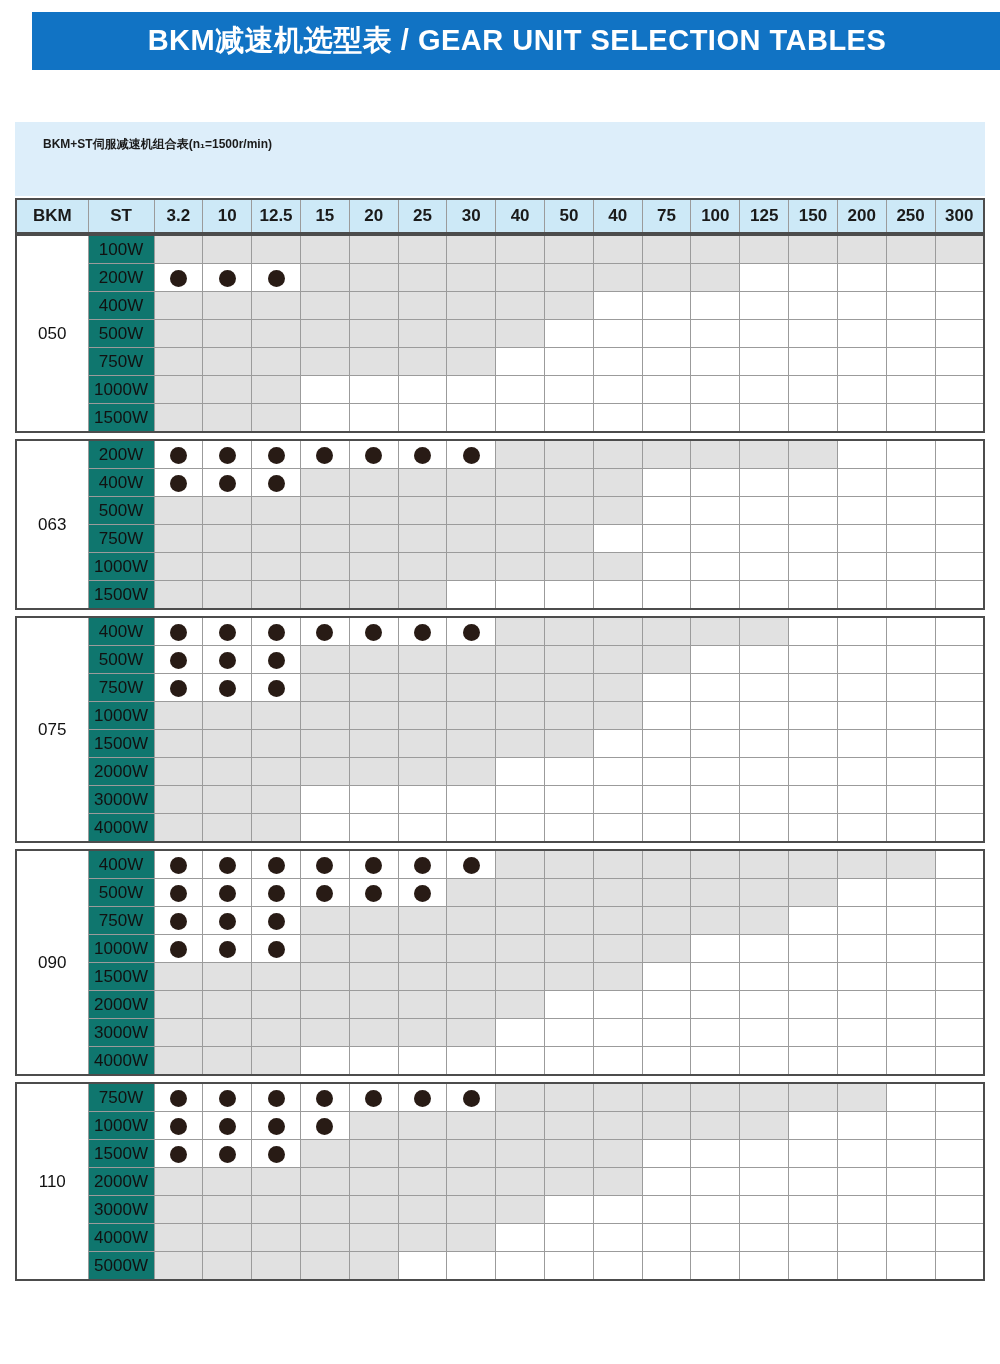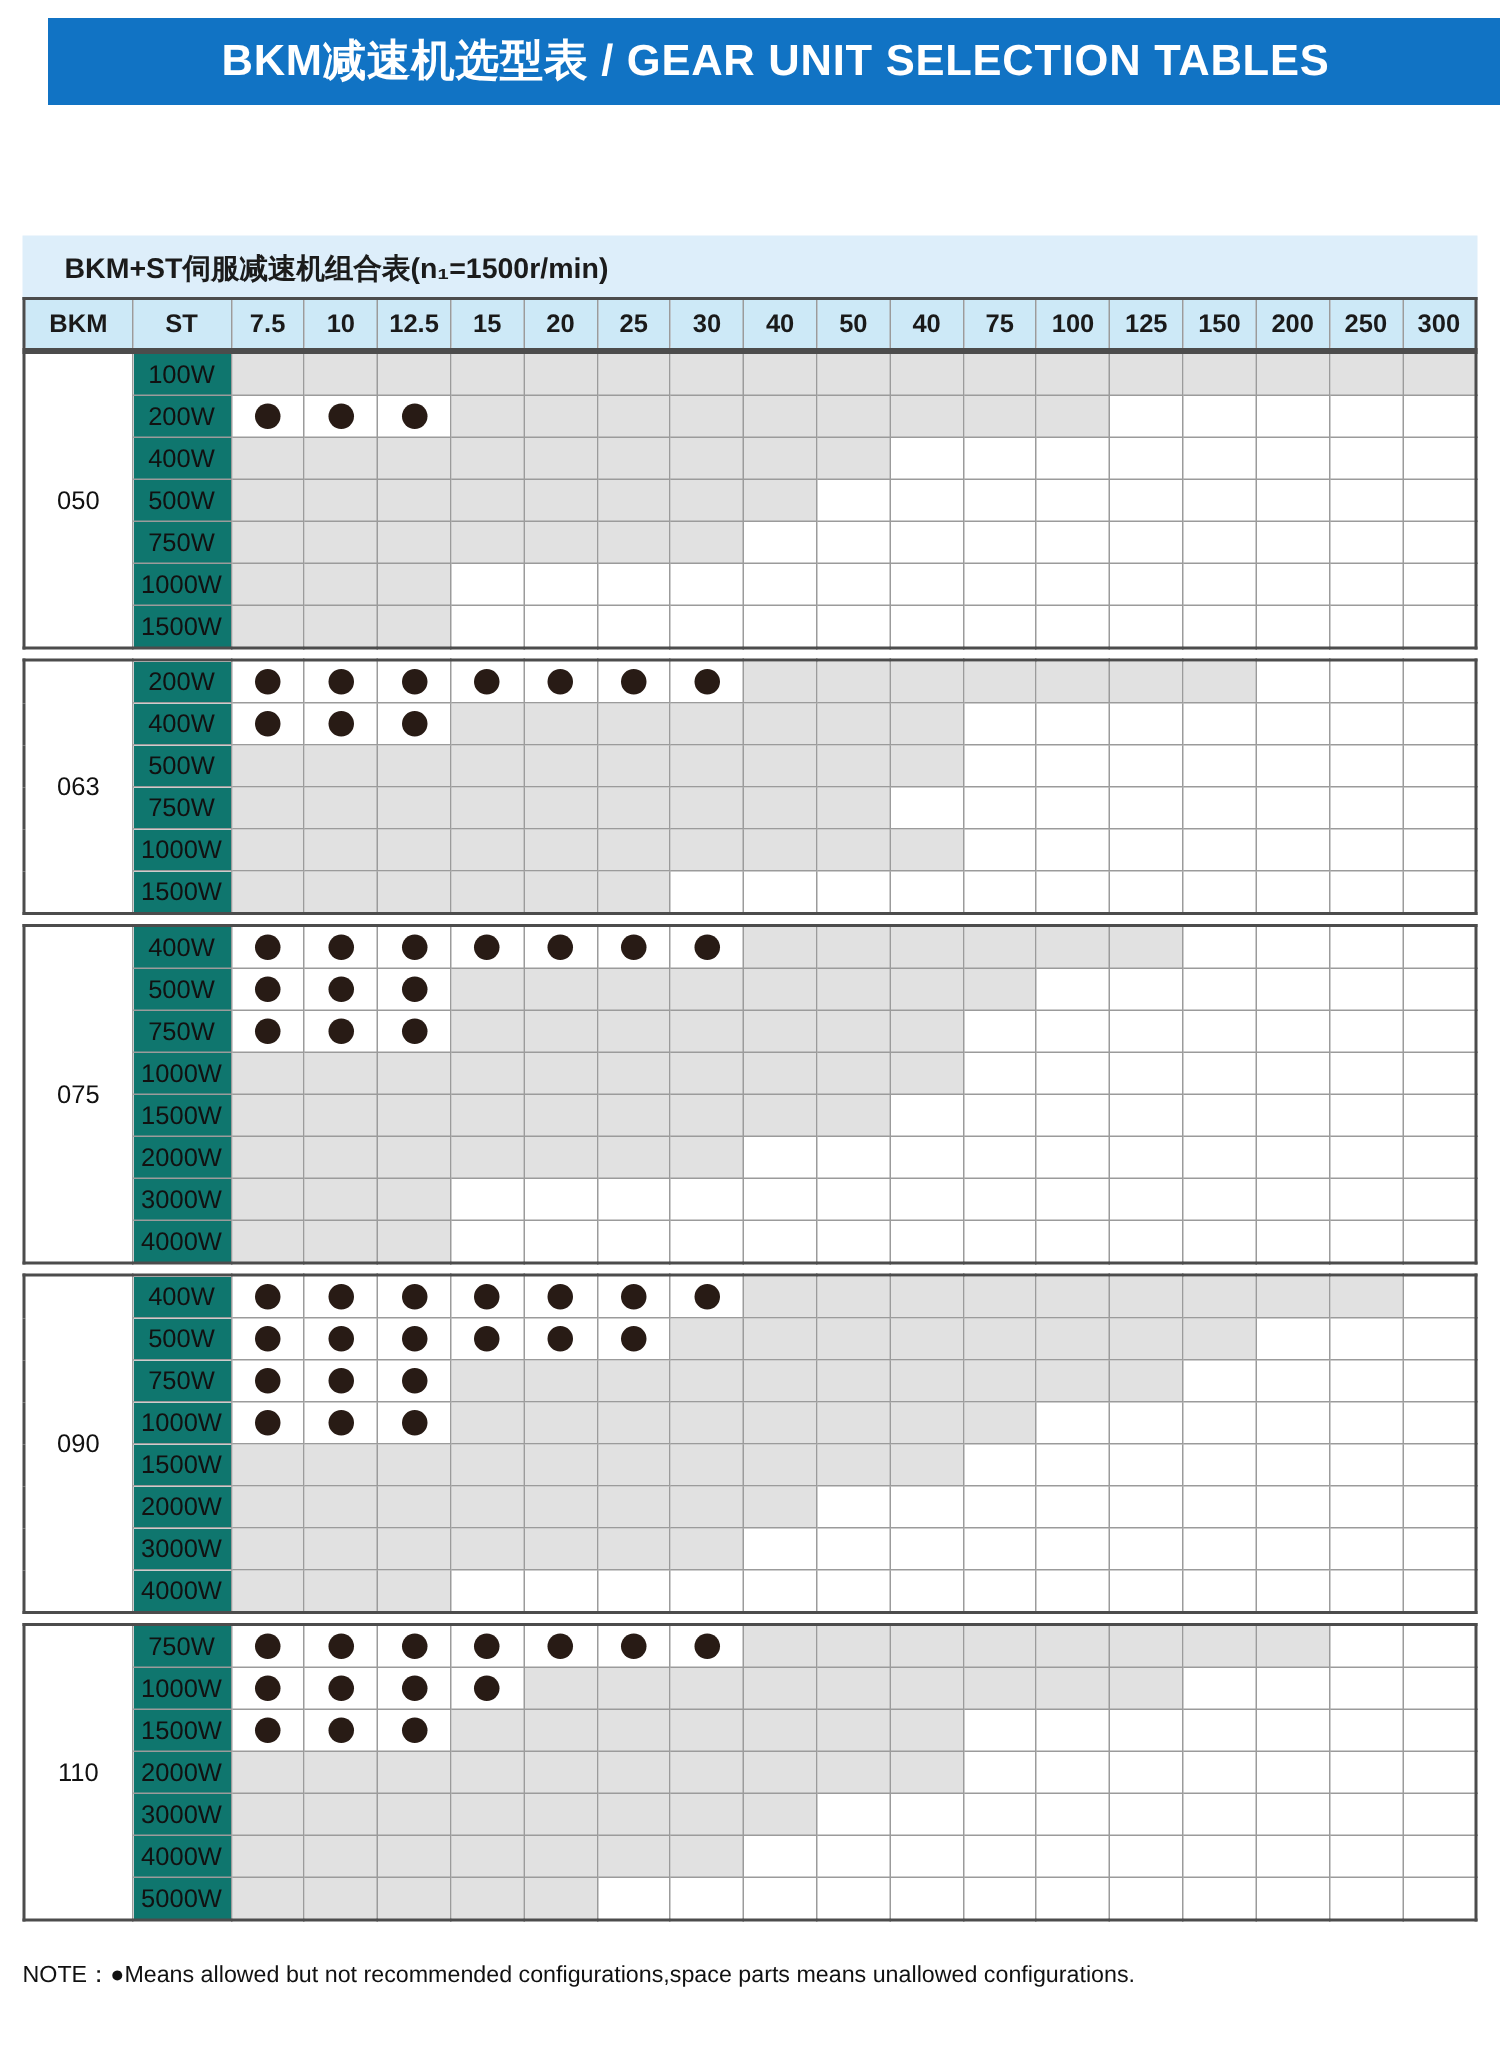--- a/index.html
+++ b/index.html
@@ -16,23 +16,22 @@
     background:var(--banner-blue,#1173c4);
     color:#fff;font-size:29px;font-weight:700;
     display:flex;align-items:center;justify-content:center;
     letter-spacing:.5px;
   }
   .subtitle{
     position:absolute;left:15px;top:122px;width:970px;height:74px;
     background:var(--subtitle-bg,#ddeefa);
     box-sizing:border-box;
     padding:8px 10px 0 28px;
-    font-size:19px;font-weight:700;color:#1b1b1b;
+    font-size:12px;font-weight:700;color:#1b1b1b;
     line-height:29px;
-    margin-top:35px;
   }
   .table-wrap{position:absolute;left:15px;top:198px;width:970px;}
   table.tbl{
     border-collapse:collapse;table-layout:fixed;width:970px;
     border:2px solid #4c4c4c;
   }
   table.tbl td{
     border:1px solid #9b9b9b;
     text-align:center;vertical-align:middle;
     padding:0;overflow:hidden;white-space:nowrap;
@@ -92,21 +91,21 @@
             <col>
             <col>
             <col>
             <col>
             <col>
           </colgroup>
           <tbody>
             <tr>
               <td>BKM</td>
               <td>ST</td>
-              <td>7.5</td>
+              <td>3.2</td>
               <td>10</td>
               <td>12.5</td>
               <td>15</td>
               <td>20</td>
               <td>25</td>
               <td>30</td>
               <td>40</td>
               <td>50</td>
               <td>40</td>
               <td>75</td>
@@ -968,16 +967,15 @@
               <td class="e"></td>
               <td class="e"></td>
               <td class="e"></td>
             </tr>
           </tbody>
         </table>
       </div>
   </div>
 
   <div class="notes">
-    <div class="note-en">NOTE：●Means allowed but not recommended configurations,space parts means unallowed configurations.</div>
   </div>
 
 </div>
 
 </body></html>

